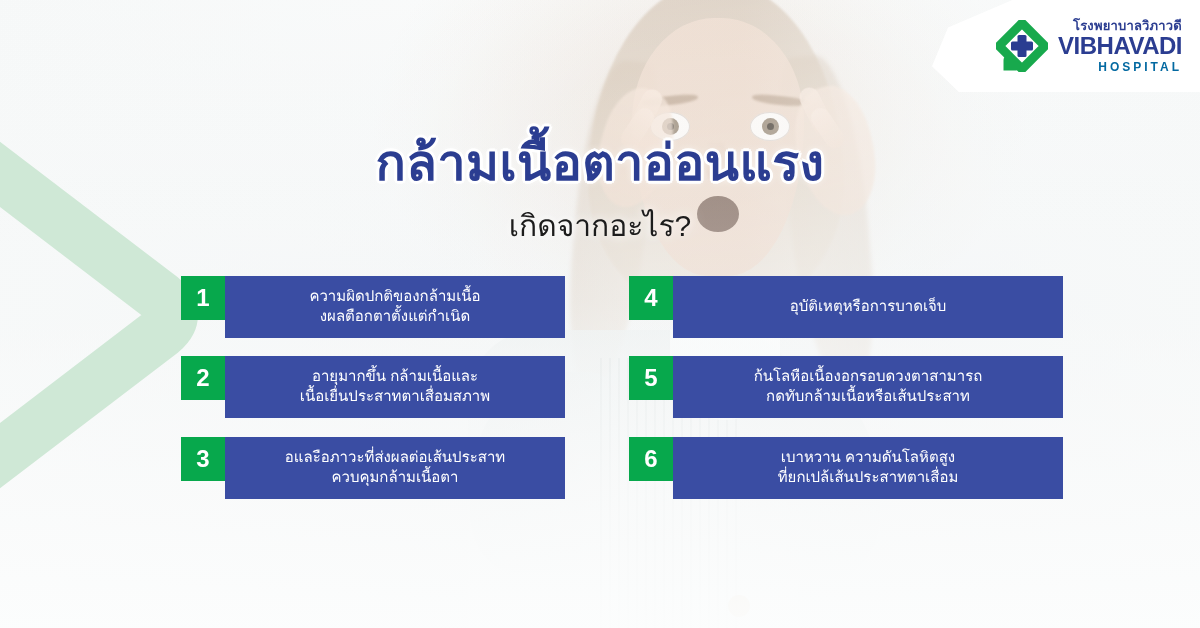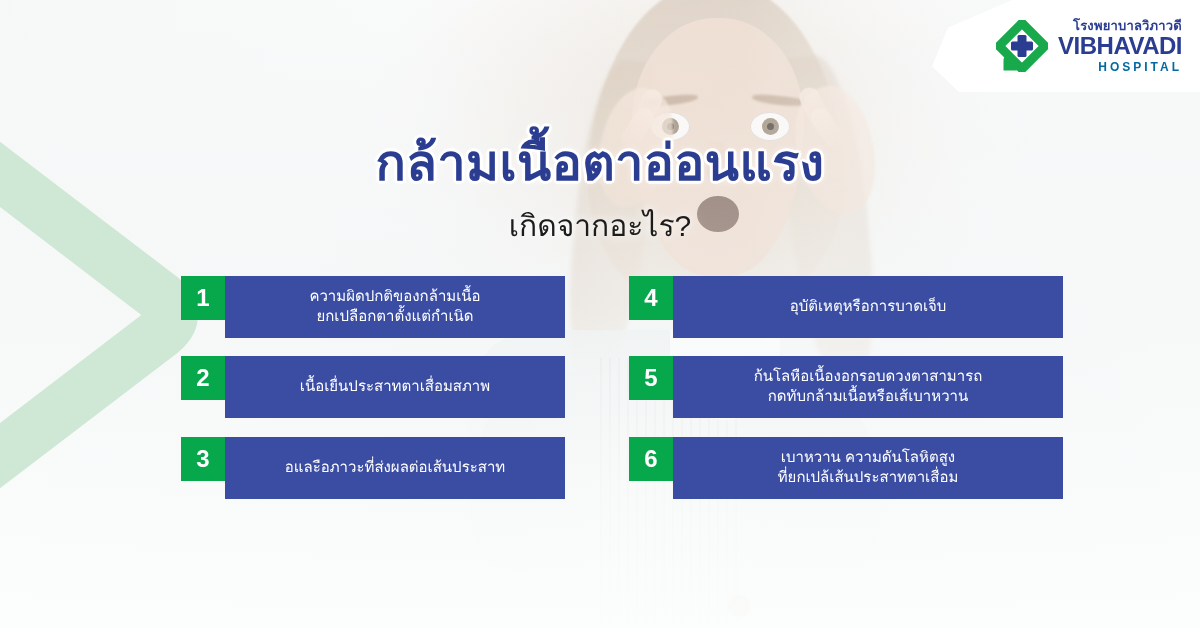--- a/index.html
+++ b/index.html
@@ -230,50 +230,52 @@
     <div class="headline">กล้ามเนื้อตาอ่อนแรง</div>
     <div class="subheadline">เกิดจากอะไร?</div>
   </div>
 
   <div class="items">
 
     <div class="item i1">
       <div class="num">1</div>
       <div class="body">
         <span class="ln">ความผิดปกติของกล้ามเนื้อ</span>
-        <span class="ln">ยกเปลือกตาตั้งแต่กำเนิด</span>
+        <span class="ln">งผลตือกตาตั้งแต่กำเนิด</span>
       </div>
     </div>
 
     <div class="item i2">
       <div class="num">2</div>
       <div class="body">
+        <span class="ln">อายุมากขึ้น กล้ามเนื้อและ</span>
         <span class="ln">เนื้อเยื่นประสาทตาเสื่อมสภาพ</span>
       </div>
     </div>
 
     <div class="item i3">
       <div class="num">3</div>
       <div class="body">
         <span class="ln">อและือภาวะที่ส่งผลต่อเส้นประสาท</span>
+        <span class="ln">ควบคุมกล้ามเนื้อตา</span>
       </div>
     </div>
 
     <div class="item i4">
       <div class="num">4</div>
       <div class="body">
         <span class="ln">อุบัติเหตุหรือการบาดเจ็บ</span>
       </div>
     </div>
 
     <div class="item i5">
       <div class="num">5</div>
       <div class="body">
         <span class="ln">ก้นโลหือเนื้องอกรอบดวงตาสามารถ</span>
-        <span class="ln">กดทับกล้ามเนื้อหรือเส้เบาหวาน</span>
+        <span class="ln">กดทับกล้ามเนื้อหรือเส้นประสาท</span>
       </div>
     </div>
 
     <div class="item i6">
       <div class="num">6</div>
       <div class="body">
         <span class="ln">เบาหวาน ความดันโลหิตสูง</span>
         <span class="ln">ที่ยกเปล้เส้นประสาทตาเสื่อม</span>
       </div>
     </div>

